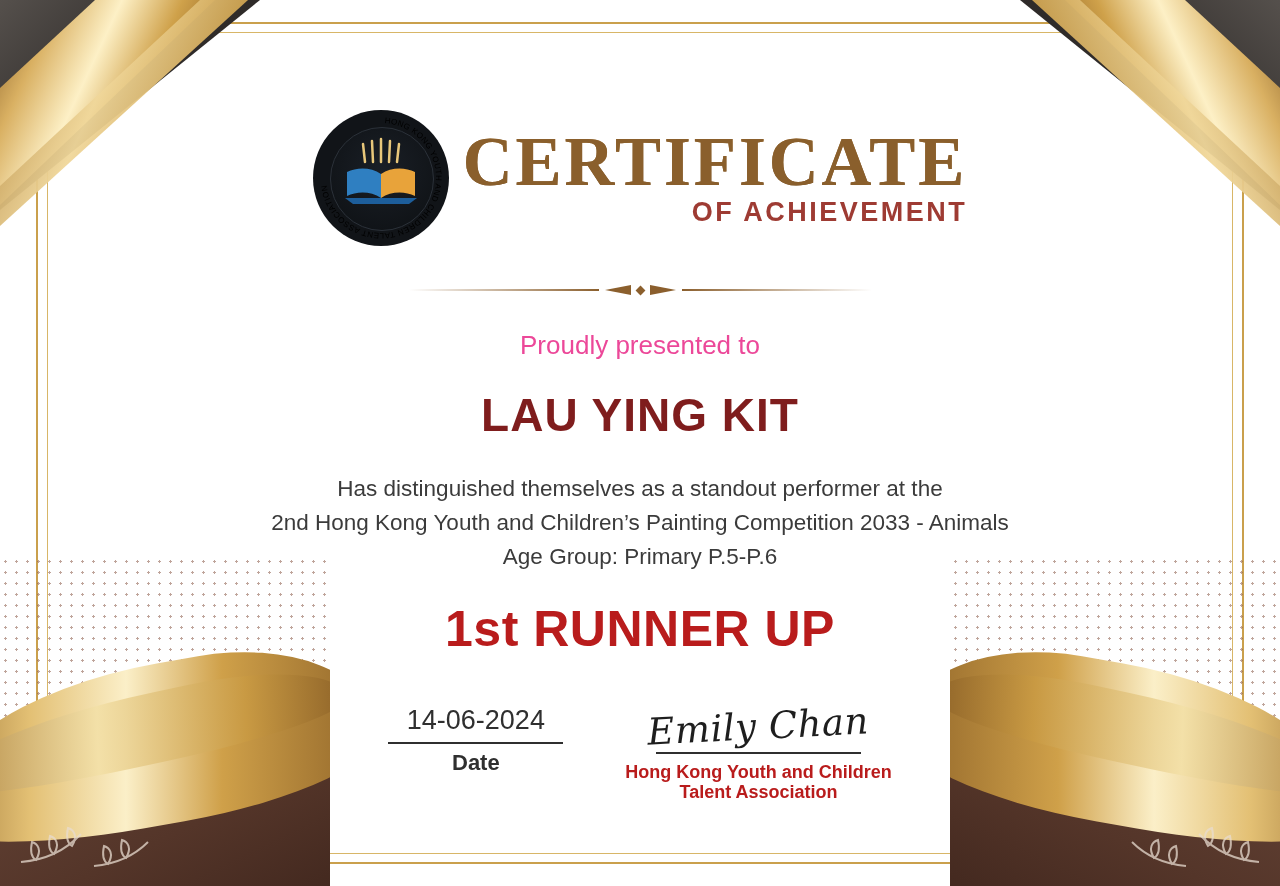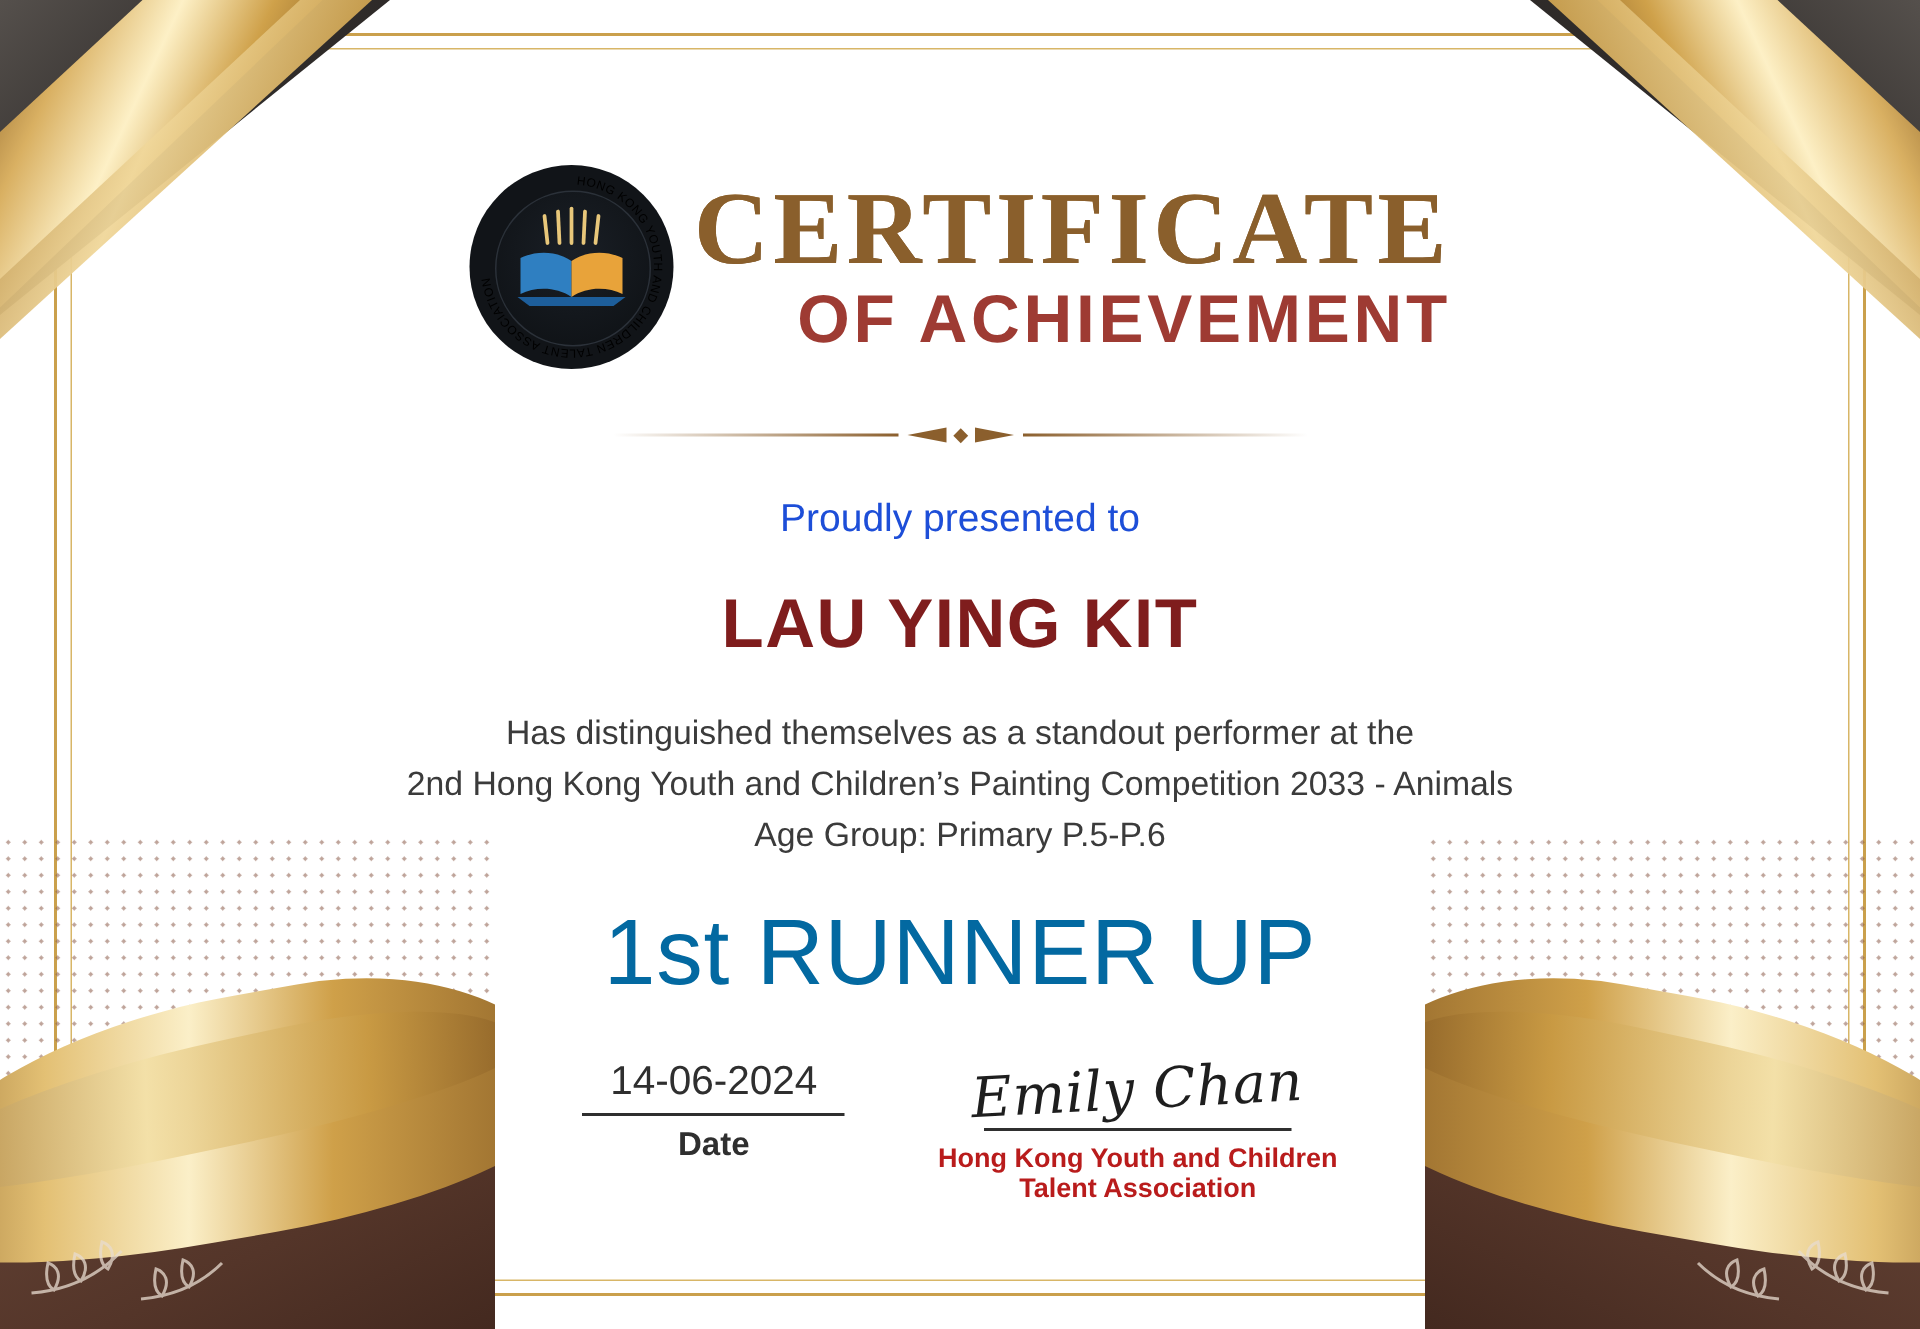--- a/index.html
+++ b/index.html
@@ -169,21 +169,21 @@
     font-size: 69px;
     font-weight: bold;
     letter-spacing: 3px;
     background: linear-gradient(180deg, #b98a47 0%, #8a5f2c 45%, #6b451f 100%);
     -webkit-background-clip: text;
     background-clip: text;
     color: #8a5f2c;
     line-height: 1;
   }
   .title-sub {
-    font-size: 45px;
+    font-size: 27px;
     font-weight: bold;
     letter-spacing: 2.5px;
     color: #9e3b33;
   }
 
   .divider {
     position: absolute;
     top: 278px; left: 0; right: 0;
     height: 24px;
     display: flex;
@@ -214,21 +214,21 @@
   .divider .dot {
     width: 7px; height: 7px;
     background: #8b5f2d;
     transform: rotate(45deg);
   }
 
   .presented {
     position: absolute;
     top: 330px; left: 0; right: 0;
     font-size: 26px;
-    color: #1d4ed8;
+    color: #ec4899;
   }
 
   .recipient {
     position: absolute;
     top: 388px; left: 0; right: 0;
     font-size: 46px;
     font-weight: bold;
     letter-spacing: 1px;
     color: #7f1d1d;
   }
@@ -237,24 +237,24 @@
     position: absolute;
     top: 472px; left: 0; right: 0;
     color: #3b3b3b;
     font-size: 22.5px;
     line-height: 34px;
   }
 
   .award {
     position: absolute;
     top: 600px; left: 0; right: 0;
-    font-size: 62px;
-    font-weight: normal;
+    font-size: 50px;
+    font-weight: bold;
     letter-spacing: .5px;
-    color: #0369a1;
+    color: #b91c1c;
   }
 
   
   .signature-area {
     position: absolute;
     top: 705px; left: 0; right: 0;
     display: flex;
     justify-content: center;
     gap: 62px;
   }

